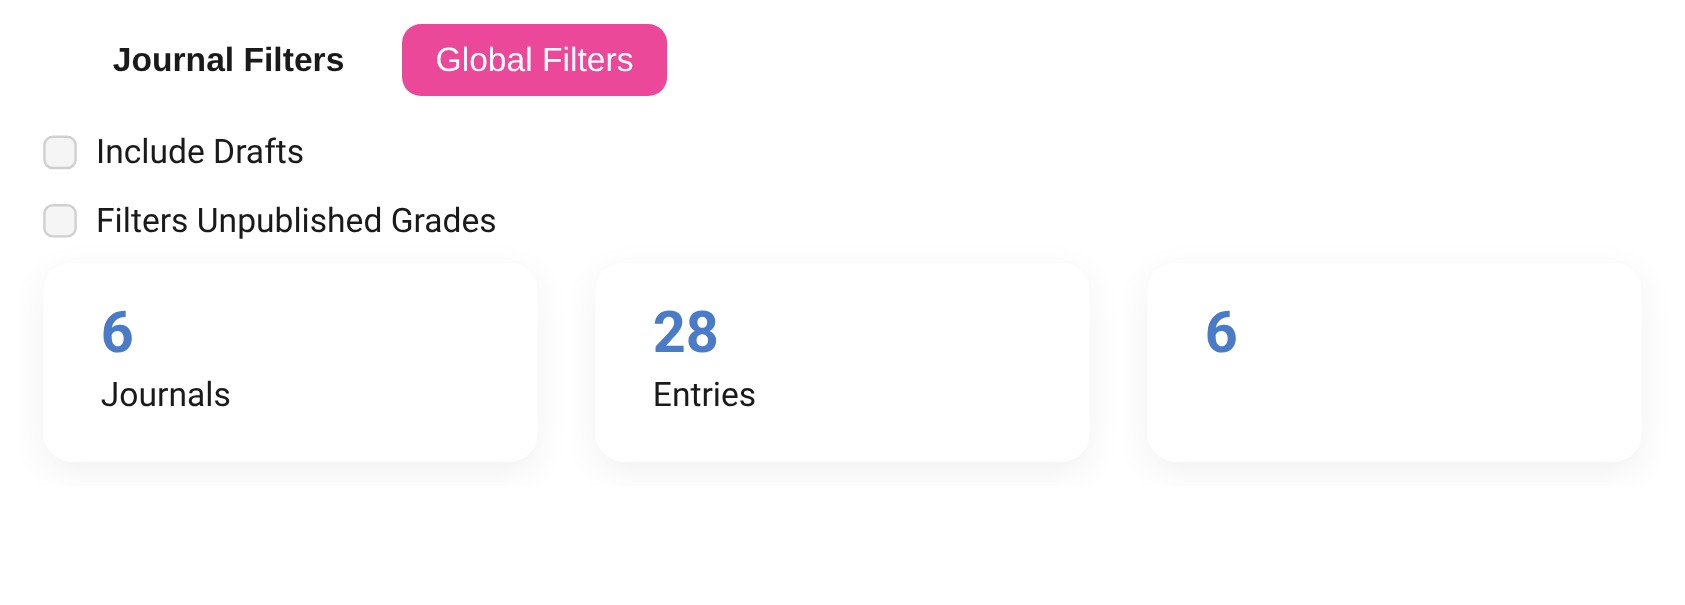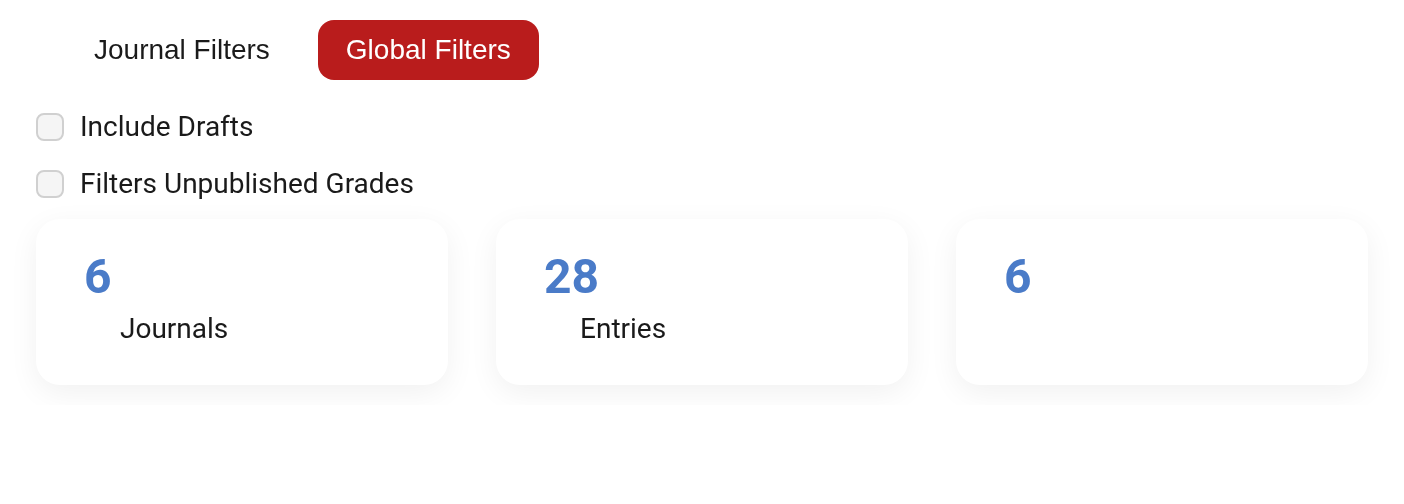--- a/index.html
+++ b/index.html
@@ -15,30 +15,30 @@
       color: #1a1a1a;
     }
     .tabs {
       display: flex;
       gap: 20px;
       margin-bottom: 30px;
       padding-left: 30px;
     }
     .tab {
       font-size: 28px;
-      font-weight: 400;
+      font-weight: 700;
       color: #1a1a1a;
       background: transparent;
       border: none;
       padding: 14px 28px;
       border-radius: 16px;
       cursor: pointer;
     }
     .tab.active {
-      background: #b91c1c;
+      background: #ec4899;
       color: #ffffff;
       font-weight: 500;
     }
     .checkboxes {
       display: flex;
       flex-direction: column;
       gap: 24px;
       margin-bottom: 19px;
     }
     .checkbox-row {
@@ -79,21 +79,20 @@
     .stat-value {
       font-size: 48px;
       font-weight: 700;
       color: #4a7bc8;
       margin-bottom: 8px;
       line-height: 1.1;
     }
     .stat-label {
       font-size: 28px;
       color: #1a1a1a;
-      margin-left: 36px;
     }
   </style>
 </head>
 <body>
 
 <div class="tabs">
   <button class="tab">Journal Filters</button>
   <button class="tab active">Global Filters</button>
 </div>
 

